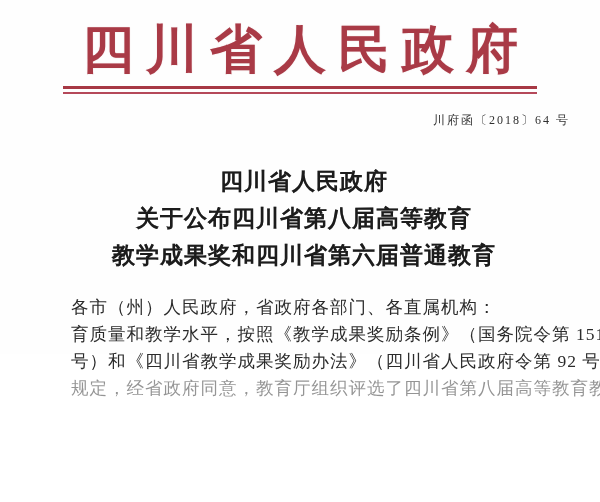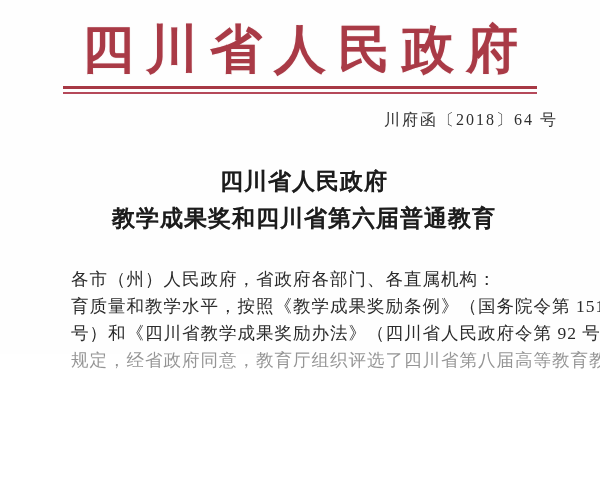--- a/index.html
+++ b/index.html
@@ -26,44 +26,44 @@
     white-space: nowrap;
   }
   .rule {
     width: 474px;
     margin: 6px auto 0 auto;
   }
   .rule-thick { height: 3px; }
   .rule-thin  { height: 2px; margin-top: 3px; }
   .doc-number {
     margin-top: 16px;
-    padding-right: 42px;
+    padding-right: 30px;
     text-align: right;
-    font-size: 16px;
+    font-size: 12px;
     line-height: 20px;
     letter-spacing: 2px;
     color: #2f2f2f;
     white-space: nowrap;
   }
   
   .doc-title {
     margin-top: 33px;
     padding-left: 8px;
     text-align: center;
     font-size: 23px;
     line-height: 37px;
     font-weight: bold;
     letter-spacing: 1px;
     color: #1c1c1c;
     text-shadow: 0 0 0.5px rgba(0,0,0,0.45);
   }
   .title-line { white-space: nowrap; }
   
   .doc-body {
-    margin-top: 29px;
+    margin-top: 20px;
     padding-left: 71px;
     padding-right: 52px;
     font-size: 17.5px;
     line-height: 27px;
     letter-spacing: 1px;
     color: #2b2b2b;
   }
   .body-line { white-space: nowrap; }
   .body-line.indent { text-indent: 35px; }
   .body-line.faded  { opacity: 0.5; font-family: Liberation Serif, serif; }
@@ -77,20 +77,21 @@
     <div class="org-name" style="color: rgb(169, 58, 70);">四川省人民政府</div>
     <div class="rule">
       <div class="rule-thick" style="background-color: rgb(167, 56, 68);"></div>
       <div class="rule-thin" style="background-color: rgb(181, 73, 90);"></div>
     </div>
     <div class="doc-number">川府函〔2018〕64 号</div>
   </div>
 
   <div class="doc-title">
     <div class="title-line">四川省人民政府</div>
+    <div class="title-line">关于公布四川省第八届高等教育</div>
     <div class="title-line">教学成果奖和四川省第六届普通教育</div>
   </div>
 
   <div class="doc-body">
     <div class="body-line">各市（州）人民政府，省政府各部门、各直属机构：</div>
     <div class="body-line">育质量和教学水平，按照《教学成果奖励条例》（国务院令第 151</div>
     <div class="body-line">号）和《四川省教学成果奖励办法》（四川省人民政府令第 92 号）</div>
     <div class="body-line faded">规定，经省政府同意，教育厅组织评选了四川省第八届高等教育教</div>
   </div>
 

